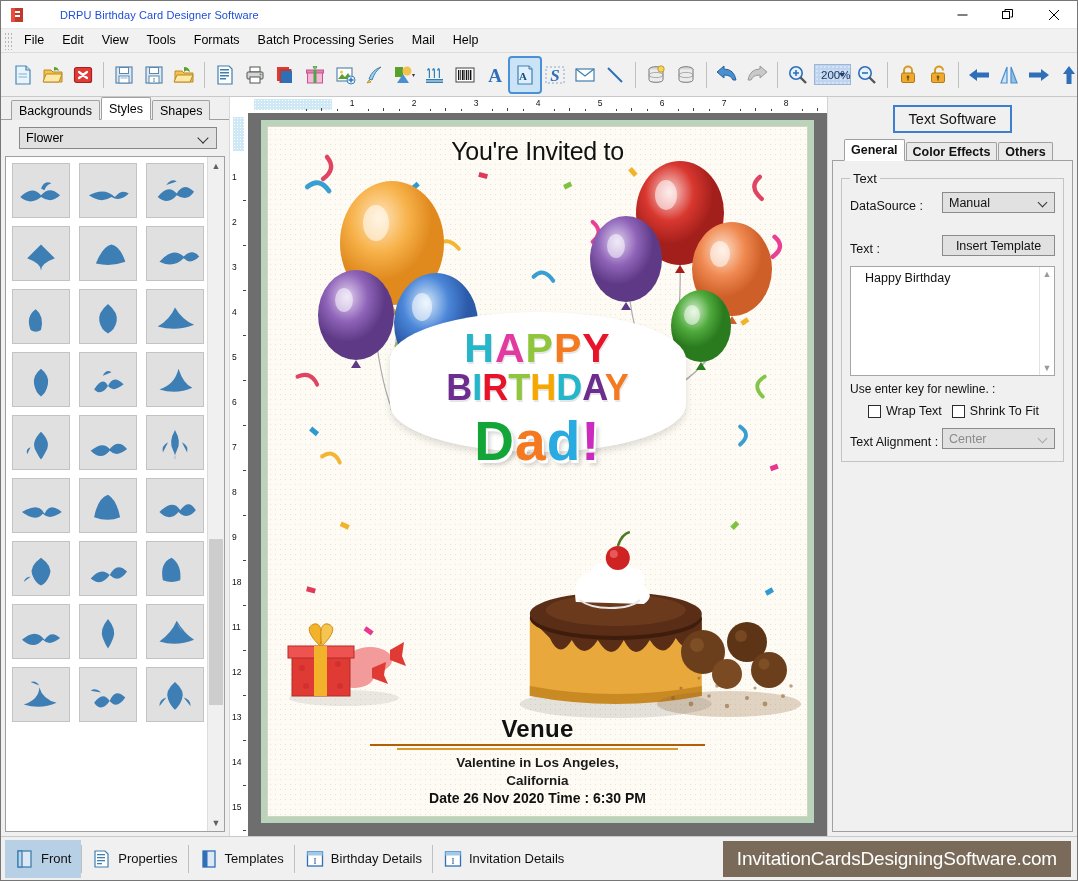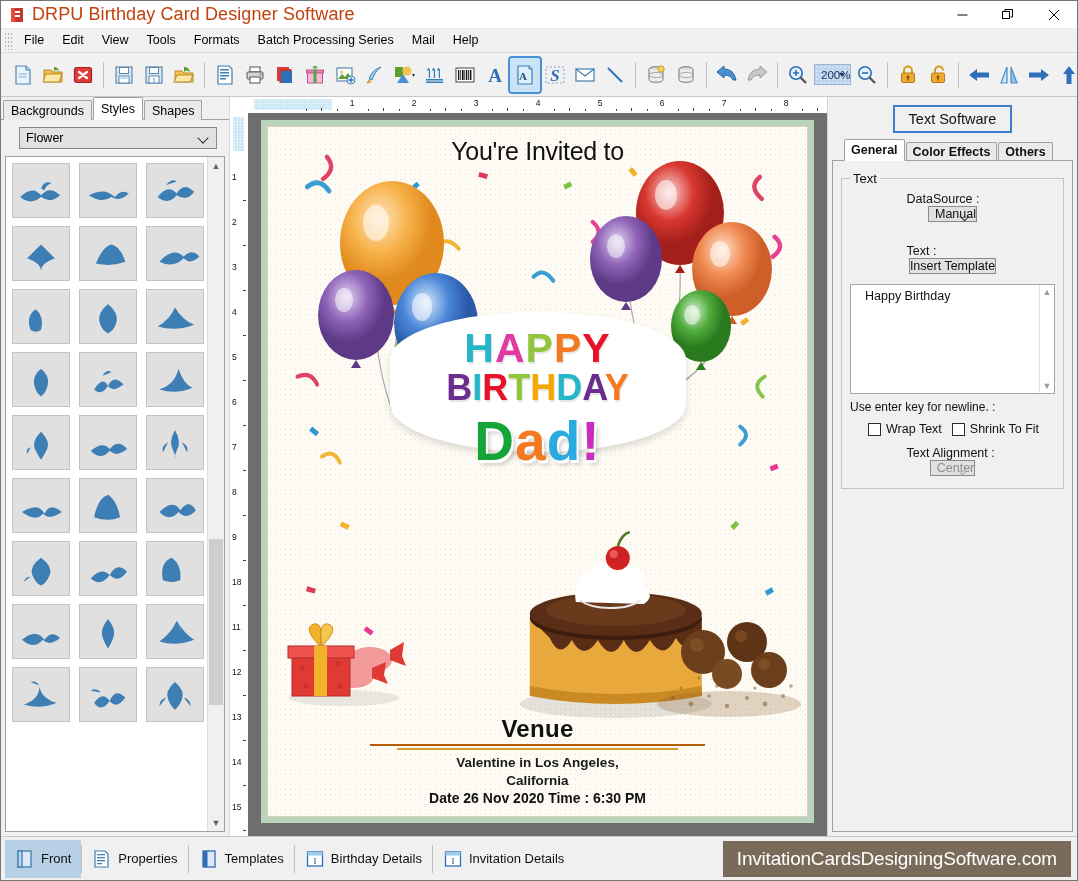--- a/index.html
+++ b/index.html
@@ -24,21 +24,21 @@
     height: 28px; min-height: 28px;
     background: #ffffff;
     display: flex; align-items: center;
     border-bottom: 1px solid #e8e8e8;
   }
   .titlebar .app-icon {
     width: 16px; height: 16px; margin-left: 8px; margin-right: 7px;
     position: relative; flex: none;
   }
   .titlebar .title-text {
-    font-size: 18px; color: #c2410c; letter-spacing: .1px;
+    font-size: 11px; color: #1d4ed8; letter-spacing: .1px; margin-left: 28px;
   }
   .win-btns { margin-left: auto; display: flex; height: 28px; }
   .win-btn {
     width: 46px; height: 28px;
     display: flex; align-items: center; justify-content: center;
     color: #000; font-size: 12px;
   }
 
   
   .menubar {
@@ -95,21 +95,21 @@
   .main { flex: 1; display: flex; min-height: 0; background: #f0f0f0; }
 
   
   .left-panel {
     width: 228px; min-width: 228px;
     display: flex; flex-direction: column;
     background: #f0f0f0;
   }
   .tabstrip {
     height: 23px; min-height: 23px; display: flex; align-items: flex-end;
-    padding-left: 2px; position: relative;
+    padding-left: 10px; position: relative;
   }
   .tabstrip::after {
     content: ""; position: absolute; left: 0; right: 0; bottom: 0;
     height: 1px; background: #a0a0a0;
   }
   .tab {
     height: 20px; padding: 0 7px; font-size: 12.5px; color: #000;
     background: #eaeaea; border: 1px solid #a0a0a0; border-bottom: none;
     display: flex; align-items: center; margin-right: 1px;
     border-radius: 2px 2px 0 0; position: relative; z-index: 1;
@@ -296,21 +296,21 @@
   .rp-tab.selected { background: #fff; height: 22px; border-bottom: 1px solid #fff; z-index: 2; }
   .rp-body {
     flex: 1; margin: 0 4px 4px 4px; background: #f0f0f0;
     border: 1px solid #a0a0a0; border-top: none; padding: 10px 8px;
     min-height: 0;
   }
   fieldset.grp {
     border: 1px solid #c4c4c4; margin: 0 0 12px 0; padding: 6px 8px 10px 8px;
   }
   fieldset.grp legend { font-size: 13px; color: #111; padding: 0 3px; }
-  .row { display: flex; align-items: center; margin-bottom: 10px; flex-direction: column; }
+  .row { display: flex; align-items: flex-end; margin-bottom: 10px; }
   .lbl { font-size: 12.5px; color: #111; }
   .w-ds { width: 92px; }
   .combo {
     height: 21px; background: #e1e1e1; border: 1px solid #8a8a8a;
     display: flex; align-items: center; padding-left: 6px;
     font-size: 12.5px; color: #111; position: relative; flex: 1;
   }
   .combo .chev {
     position: absolute; right: 8px; top: 6px; width: 7px; height: 7px;
     border-right: 1.6px solid #333; border-bottom: 1.6px solid #333;

